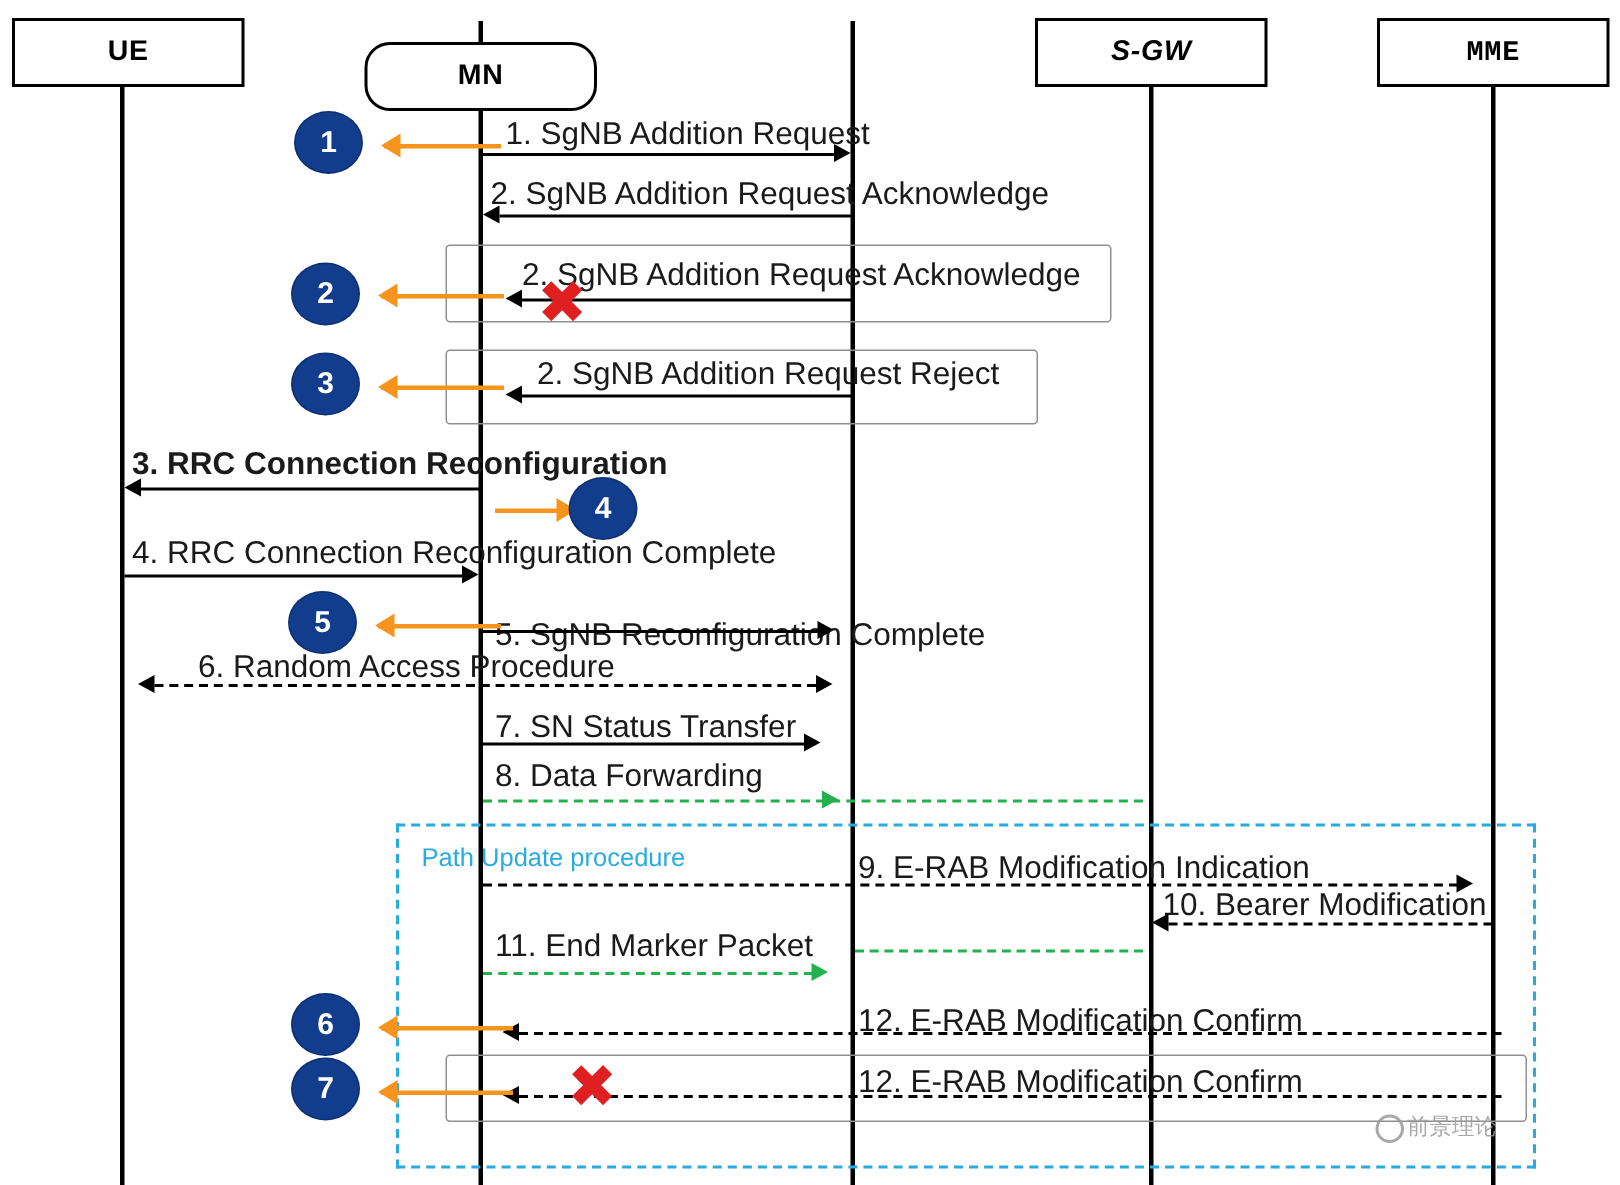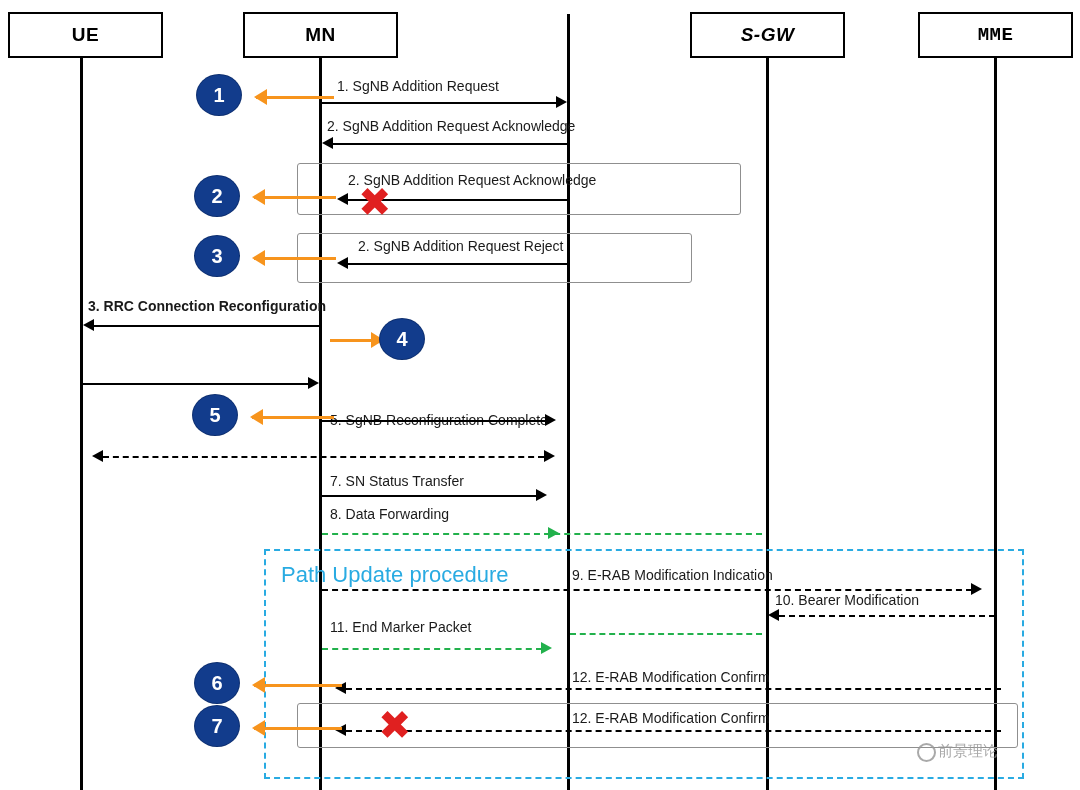--- a/index.html
+++ b/index.html
@@ -30,21 +30,21 @@
     color: #000000;
     letter-spacing: 0.5px;
   }
   .lifeline {
     position: absolute;
     width: 3px;
     background: #000000;
   }
   .msg-label {
     position: absolute;
-    font-size: 14px;
+    font-size: 21px;
     color: #1a1a1a;
     white-space: nowrap;
   }
   .arrow-line {
     position: absolute;
     height: 0;
     border-top-width: 2px;
     border-top-style: solid;
     border-top-color: #000000;
   }
@@ -119,21 +119,21 @@
     font-family: "DejaVu Sans", sans-serif;
   }
   .dashed-region {
     position: absolute;
     box-sizing: border-box;
     border: 2px dashed #29abe2;
     background: transparent;
   }
   .region-label {
     position: absolute;
-    font-size: 22px;
+    font-size: 17px;
     color: #29abe2;
     white-space: nowrap;
   }
   .watermark {
     position: absolute;
     font-size: 15px;
     color: #9a9a9a;
     white-space: nowrap;
     opacity: 0.85;
   }
@@ -153,21 +153,21 @@
 
   <div class="lifeline" style="left:80px;  top:14px; height:776px;"></div>
   <div class="lifeline" style="left:319px; top:14px; height:776px;"></div>
   <div class="lifeline" style="left:567px; top:14px; height:776px;"></div>
   <div class="lifeline" style="left:766px; top:14px; height:776px;"></div>
   <div class="lifeline" style="left:994px; top:14px; height:776px;"></div>
 
   <div class="lane-box" style="left:8px;   top:12px; width:155px; height:46px;">
     <span>UE</span>
   </div>
-  <div class="lane-box" style="left:243px; top:12px; width:155px; height:46px;">
+  <div class="lane-box" style="left:243px; top:28px; width:155px; height:46px;border-radius:17px;">
     <span>MN</span>
   </div>
   <div class="lane-box" style="left:690px; top:12px; width:155px; height:46px;font-style:italic;">
     <span>S-GW</span>
   </div>
   <div class="lane-box" style="left:918px; top:12px; width:155px; height:46px;font-family:Liberation Mono, monospace;">
     <span>MME</span>
   </div>
 
   <div class="dashed-region" style="left:264px; top:549px; width:760px; height:230px;"></div>
@@ -190,27 +190,29 @@
   <div class="arrowhead left" style="left:337px; top:193px;"></div>
 
   <div class="msg-label" style="left:358px; top:238px;">2. SgNB Addition Request Reject</div>
   <div class="arrow-line" style="left:348px; top:263px; width:220px;"></div>
   <div class="arrowhead left" style="left:337px; top:257px;"></div>
 
   <div class="msg-label" style="left:88px; top:298px;font-weight:bold;">3. RRC Connection Reconfiguration</div>
   <div class="arrow-line" style="left:94px; top:325px; width:226px;"></div>
   <div class="arrowhead left" style="left:83px; top:319px;"></div>
 
+  <div class="msg-label" style="left:88px; top:357px;">4. RRC Connection Reconfiguration Complete</div>
   <div class="arrow-line" style="left:83px; top:383px; width:226px;"></div>
   <div class="arrowhead right" style="left:308px; top:377px;"></div>
 
   <div class="msg-label" style="left:330px; top:412px;">5. SgNB Reconfiguration Complete</div>
   <div class="arrow-line" style="left:322px; top:420px; width:224px;"></div>
   <div class="arrowhead right" style="left:545px; top:414px;"></div>
 
+  <div class="msg-label" style="left:132px; top:433px;">6. Random Access Procedure</div>
   <div class="arrow-line dashed" style="left:103px; top:456px; width:441px;"></div>
   <div class="arrowhead left" style="left:92px; top:450px;"></div>
   <div class="arrowhead right" style="left:544px; top:450px;"></div>
 
   <div class="msg-label" style="left:330px; top:473px;">7. SN Status Transfer</div>
   <div class="arrow-line" style="left:322px; top:495px; width:215px;"></div>
   <div class="arrowhead right" style="left:536px; top:489px;"></div>
 
   <div class="msg-label" style="left:330px; top:506px;">8. Data Forwarding</div>
   <div class="arrow-line green" style="left:322px; top:533px; width:440px;"></div>

